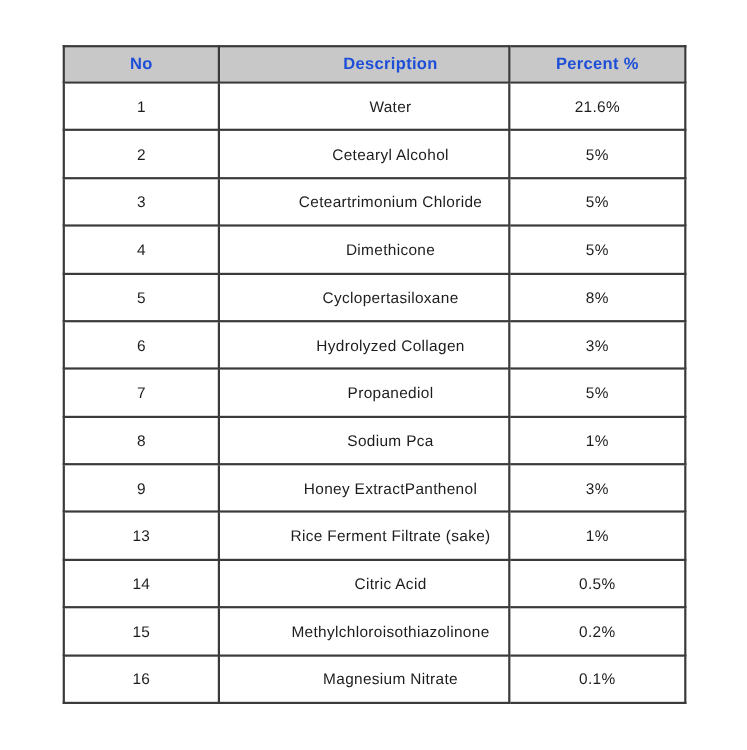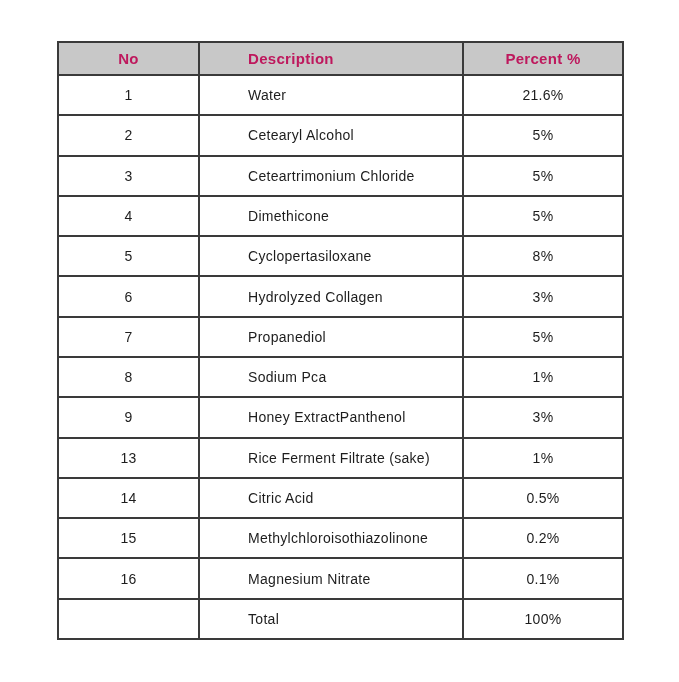--- a/index.html
+++ b/index.html
@@ -37,24 +37,24 @@
     color: #1d1d1d;
     font-size: 14px;
     letter-spacing: 0.3px;
     white-space: nowrap;
     overflow: hidden;
   }
   th {
     background: #c8c8c8;
     font-weight: bold;
     font-size: 15px;
-    color: #be185d;
+    color: #1d4ed8;
   }
   th.desc, td.desc {
-    text-align: left;
+    text-align: center;
     padding-left: 48px;
   }
   td { background: #ffffff; }
 </style>
 </head>
 <body>
 
 <div class="page">
   <table class="ingredients-table">
     <colgroup>
@@ -128,20 +128,15 @@
         <tr>
           <td>15</td>
           <td class="desc">Methylchloroisothiazolinone</td>
           <td>0.2%</td>
         </tr>
         <tr>
           <td>16</td>
           <td class="desc">Magnesium Nitrate</td>
           <td>0.1%</td>
         </tr>
-        <tr>
-          <td></td>
-          <td class="desc">Total</td>
-          <td>100%</td>
-        </tr>
       </tbody>
   </table>
 </div>
 
 </body></html>

